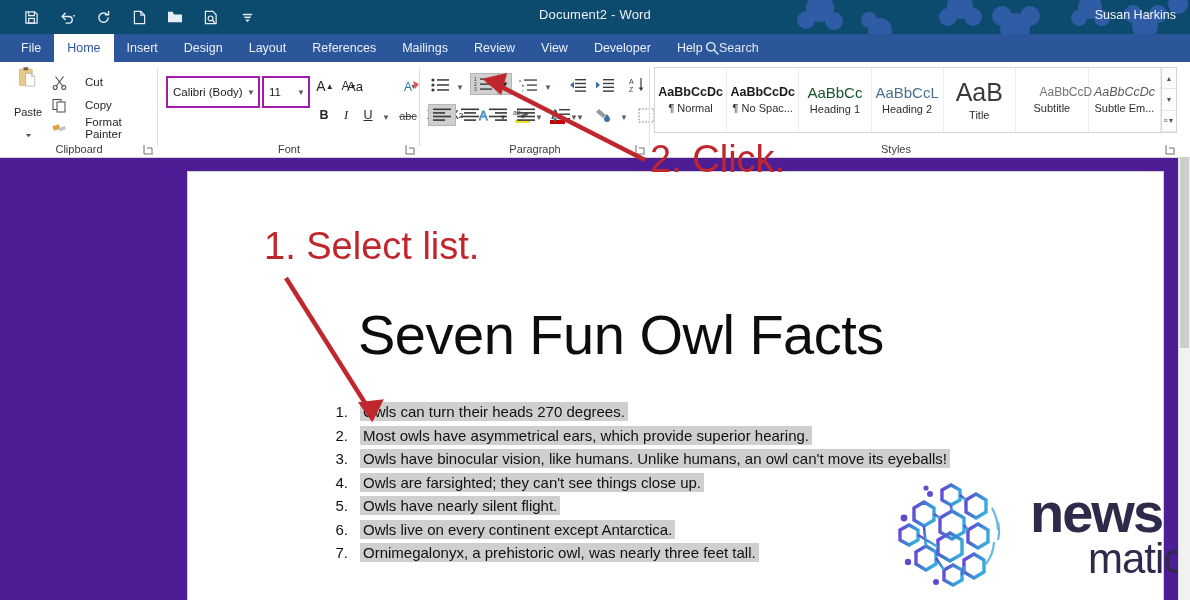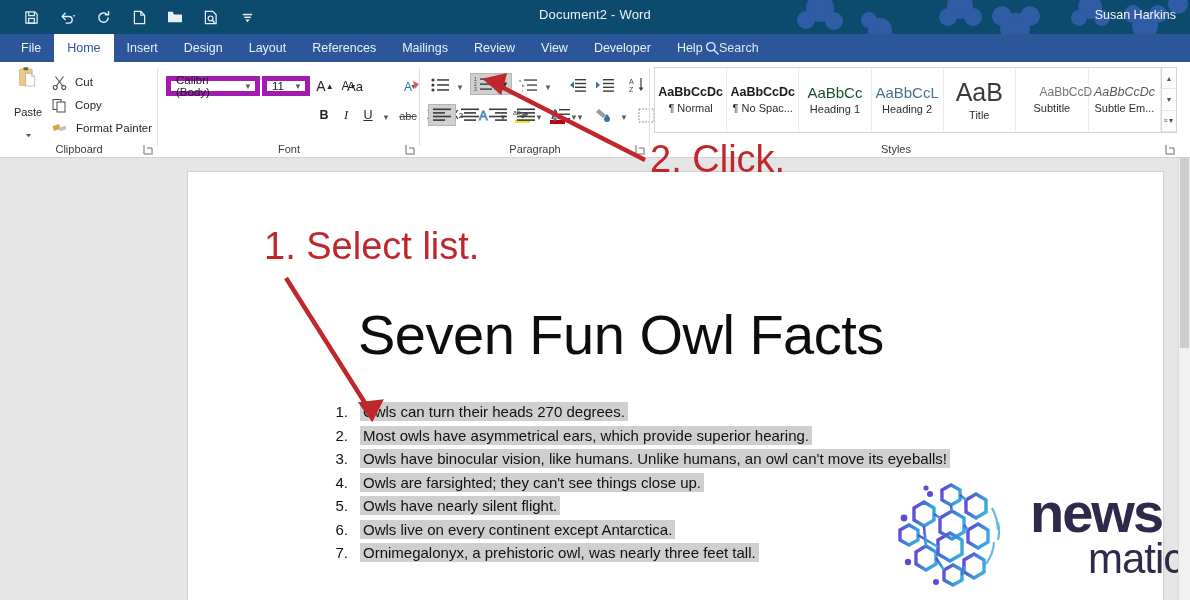--- a/index.html
+++ b/index.html
@@ -66,27 +66,27 @@
     color: #6d6d6d;
   }
 
   
   .paste-btn {
     position: absolute; left: 8px; top: 4px; width: 40px; height: 72px;
     display: flex; flex-direction: column; align-items: center; gap: 16px;
   }
   .paste-label { font-size: 11px; color: #262626; }
   .clip-item {
-    position: absolute; left: 52px; display: flex; align-items: center; gap: 8px;
+    position: absolute; left: 52px; display: flex; align-items: center; gap: 18px;
     font-size: 11.5px; color: #262626; height: 20px;
   }
 
   
   .combo {
-    position: absolute; height: 20px; border: 5px solid #a21caf; background: #fff;
+    position: absolute; height: 32px; border: 2px solid #a21caf; background: #fff;
     display: flex; align-items: center; padding: 0 3px 0 5px;
     font-size: 11.5px; color: #1a1a1a;
   }
   .combo .caret { margin-left: auto; color: #5a5a5a; font-size: 8px; padding-left: 3px; }
   .ico-btn {
     position: absolute; display: flex; align-items: center; justify-content: center;
     height: 22px; color: #262626; font-size: 12.5px;
   }
   .ico-btn.sel { background: #cfcfcf; border: 1px solid #b5b5b5; }
 
@@ -108,21 +108,21 @@
     display: flex; flex-direction: column;
   }
   .gal-scroll div {
     flex: 1; display: flex; align-items: center; justify-content: center;
     font-size: 7px; color: #555; border-bottom: 1px solid #e6e6e6;
   }
 
   
   .docarea {
     position: absolute; left: 0; top: 158px; width: 1190px; height: 442px;
-    background: #e5e5e5;
+    background: #4c1d95;
   }
   .page {
     position: absolute; left: 188px; top: 14px; width: 975px; height: 428px;
     background: #ffffff; box-shadow: 0 0 0 1px #d0d0d0;
   }
   .vscroll {
     position: absolute; right: 0; top: 0; width: 12px; height: 442px; background: #f1f1f1;
     border-left: 1px solid #dcdcdc;
   }
   .vthumb { position: absolute; left: 1px; top: 0; width: 9px; height: 190px; background: #cdcdcd; }

